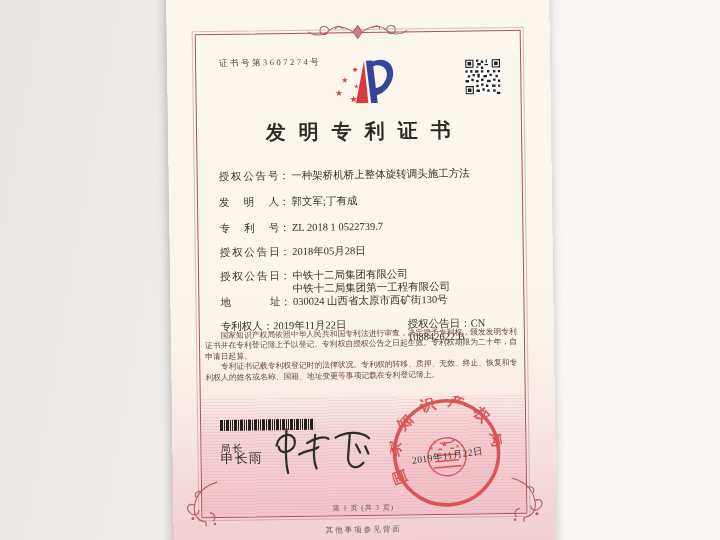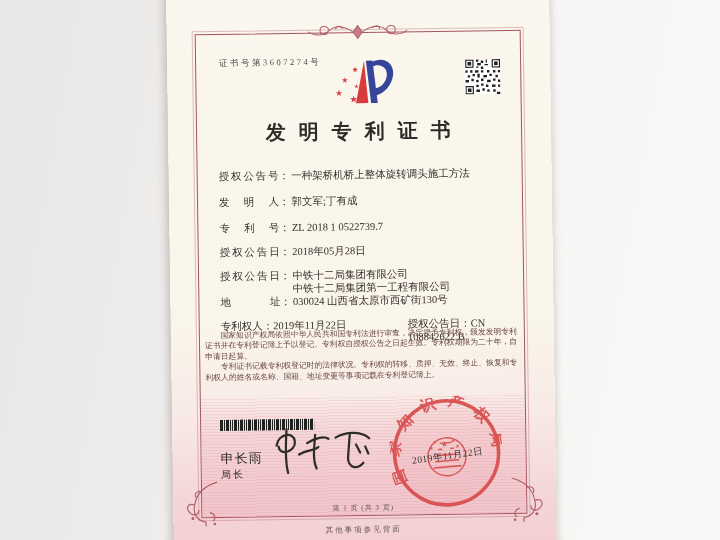--- a/index.html
+++ b/index.html
@@ -42,21 +42,21 @@
   .grant-a{flex:0 0 187px;}
   .body-text{position:absolute;left:34px;top:339px;width:312px;font-size:7.8px;line-height:10.4px;
     text-align:justify;color:#6a4743;}
   .body-text p{margin:0;text-indent:2em;}
   .barcode{
     position:absolute;left:48px;top:428px;width:94px;height:11px;
     background:
       repeating-linear-gradient(90deg,#20201e 0 1px,transparent 1px 2px),
       repeating-linear-gradient(90deg,#20201e 0 2px,transparent 2px 7px);
   }
-  .director-label{position:absolute;left:48px;top:476px;font-size:10px;color:#332e2a;letter-spacing:2px;text-align:right;}
+  .director-label{position:absolute;left:48px;top:450px;font-size:10px;color:#332e2a;letter-spacing:2px;text-align:right;}
   .director-name{position:absolute;left:48px;top:458px;font-size:13px;color:#332e2a;letter-spacing:1px;font-family:Liberation Serif, serif;}
   .signature{position:absolute;left:96px;top:432px;width:112px;height:56px;}
   .seal{position:absolute;left:218px;top:408px;width:112px;height:112px;transform:rotate(-4deg);opacity:.92;}
   .seal-date{
     position:absolute;left:216px;top:461px;width:118px;font-size:9.5px;color:#33302c;
     transform:rotate(-7deg);letter-spacing:.5px;text-align:center;
   }
   .page-indicator{position:absolute;left:28px;top:513px;width:324px;text-align:center;font-size:7px;color:#5a524c;letter-spacing:1px;}
   .back-note{position:absolute;left:28px;top:535px;width:324px;text-align:center;font-size:7.5px;color:#6d5a55;letter-spacing:2px;}
   .flourish-top{position:absolute;left:136px;top:32px;width:110px;height:20px;}

